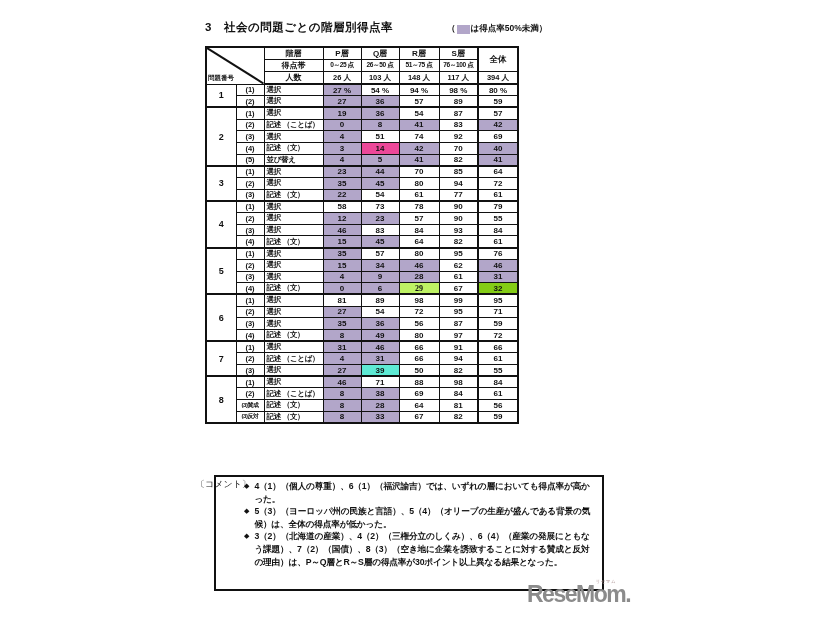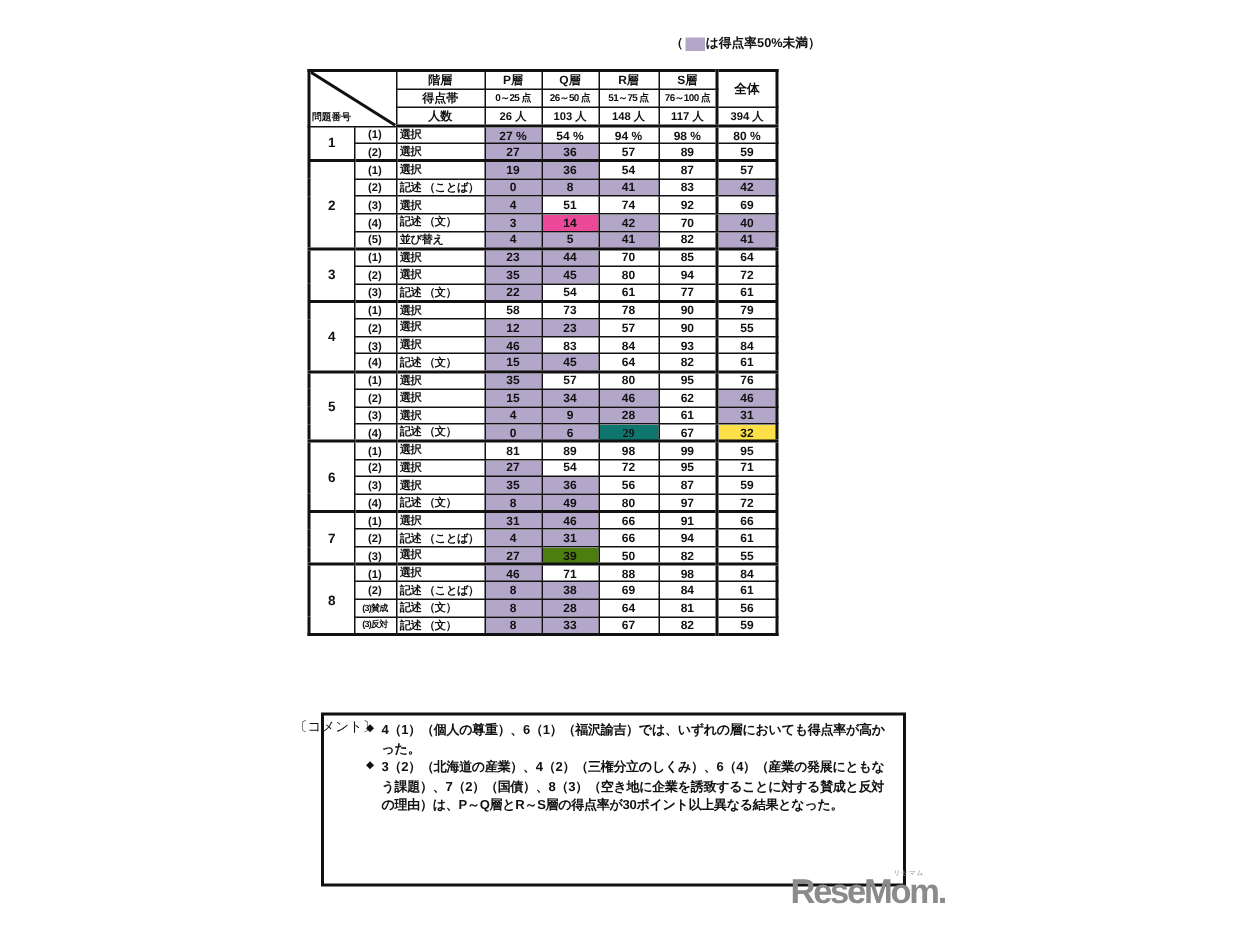--- a/index.html
+++ b/index.html
@@ -46,20 +46,21 @@
 
   .logo { position:absolute; left:527px; top:583px; line-height:1; }
   .logo-text { font-size:23px; font-weight:bold; color:#8b8b8b; letter-spacing:-1.5px; }
   .logo-ruby { position:absolute; right:14px; top:-3px; font-size:4.5px; color:#a98f8f; letter-spacing:0.5px; }
 </style>
 </head>
 <body>
 
 <div class="page">
 
+  <div class="title">3　社会の問題ごとの階層別得点率</div>
 
   <div class="legend">
     <span>（</span>
     <span class="swatch" style="background: rgb(178, 166, 201);"></span>
     <span>は得点率50%未満）</span>
   </div>
 
   <table class="score">
     <colgroup>
       <col style="width:30px">
@@ -259,23 +260,23 @@
           <td class="val" style="background: rgb(178, 166, 201);">9</td>
           <td class="val" style="background: rgb(178, 166, 201);">28</td>
           <td class="val">61</td>
           <td class="val total-col" style="background: rgb(178, 166, 201);">31</td>
         </tr>
         <tr>
           <td class="sub">(4)</td>
           <td class="qtype">記述 （文）</td>
           <td class="val" style="background: rgb(178, 166, 201);">0</td>
           <td class="val" style="background: rgb(178, 166, 201);">6</td>
-          <td class="val" style="background: #0f766e; font-family: Liberation Serif, serif;">29</td>
+          <td class="val" style="background: #bef264; font-family: Liberation Serif, serif;">29</td>
           <td class="val">67</td>
-          <td class="val total-col" style="background: #fde047;">32</td>
+          <td class="val total-col" style="background: #84cc16;">32</td>
         </tr>
         <tr class="group-start">
           <td class="gnum" rowspan="4">6</td>
           <td class="sub">(1)</td>
           <td class="qtype">選択</td>
           <td class="val">81</td>
           <td class="val">89</td>
           <td class="val">98</td>
           <td class="val">99</td>
           <td class="val total-col">95</td>
@@ -323,21 +324,21 @@
           <td class="val" style="background: rgb(178, 166, 201);">4</td>
           <td class="val" style="background: rgb(178, 166, 201);">31</td>
           <td class="val">66</td>
           <td class="val">94</td>
           <td class="val total-col">61</td>
         </tr>
         <tr>
           <td class="sub">(3)</td>
           <td class="qtype">選択</td>
           <td class="val" style="background: rgb(178, 166, 201);">27</td>
-          <td class="val" style="background: #4d7c0f;">39</td>
+          <td class="val" style="background: #5eead4;">39</td>
           <td class="val">50</td>
           <td class="val">82</td>
           <td class="val total-col">55</td>
         </tr>
         <tr class="group-start">
           <td class="gnum" rowspan="4">8</td>
           <td class="sub">(1)</td>
           <td class="qtype">選択</td>
           <td class="val" style="background: rgb(178, 166, 201);">46</td>
           <td class="val">71</td>
@@ -376,20 +377,24 @@
   </table>
 
   <div class="comments-heading">〔コメント〕</div>
   <div class="comment-box">
       <div class="comment-item">
         <span class="comment-bullet">◆</span>
         <span class="comment-text">4（1）（個人の尊重）、6（1）（福沢諭吉）では、いずれの層においても得点率が高かった。</span>
       </div>
       <div class="comment-item">
         <span class="comment-bullet">◆</span>
+        <span class="comment-text">5（3）（ヨーロッパ州の民族と言語）、5（4）（オリーブの生産が盛んである背景の気候）は、全体の得点率が低かった。</span>
+      </div>
+      <div class="comment-item">
+        <span class="comment-bullet">◆</span>
         <span class="comment-text">3（2）（北海道の産業）、4（2）（三権分立のしくみ）、6（4）（産業の発展にともなう課題）、7（2）（国債）、8（3）（空き地に企業を誘致することに対する賛成と反対の理由）は、P～Q層とR～S層の得点率が30ポイント以上異なる結果となった。</span>
       </div>
     </div>
 
   <div class="logo">
     <span class="logo-text">ReseMom.</span>
     <span class="logo-ruby">リセマム</span>
   </div>
 
 </div>

